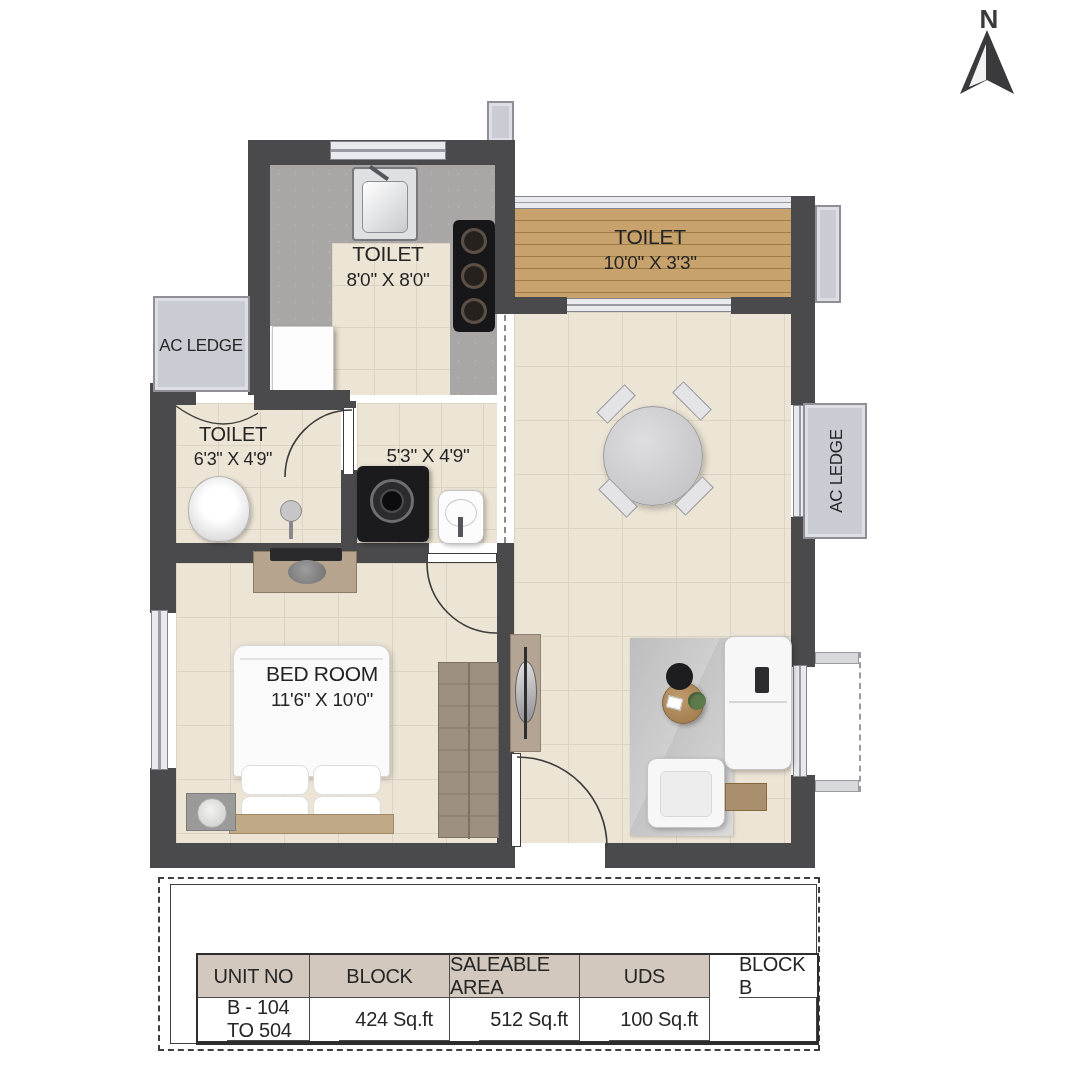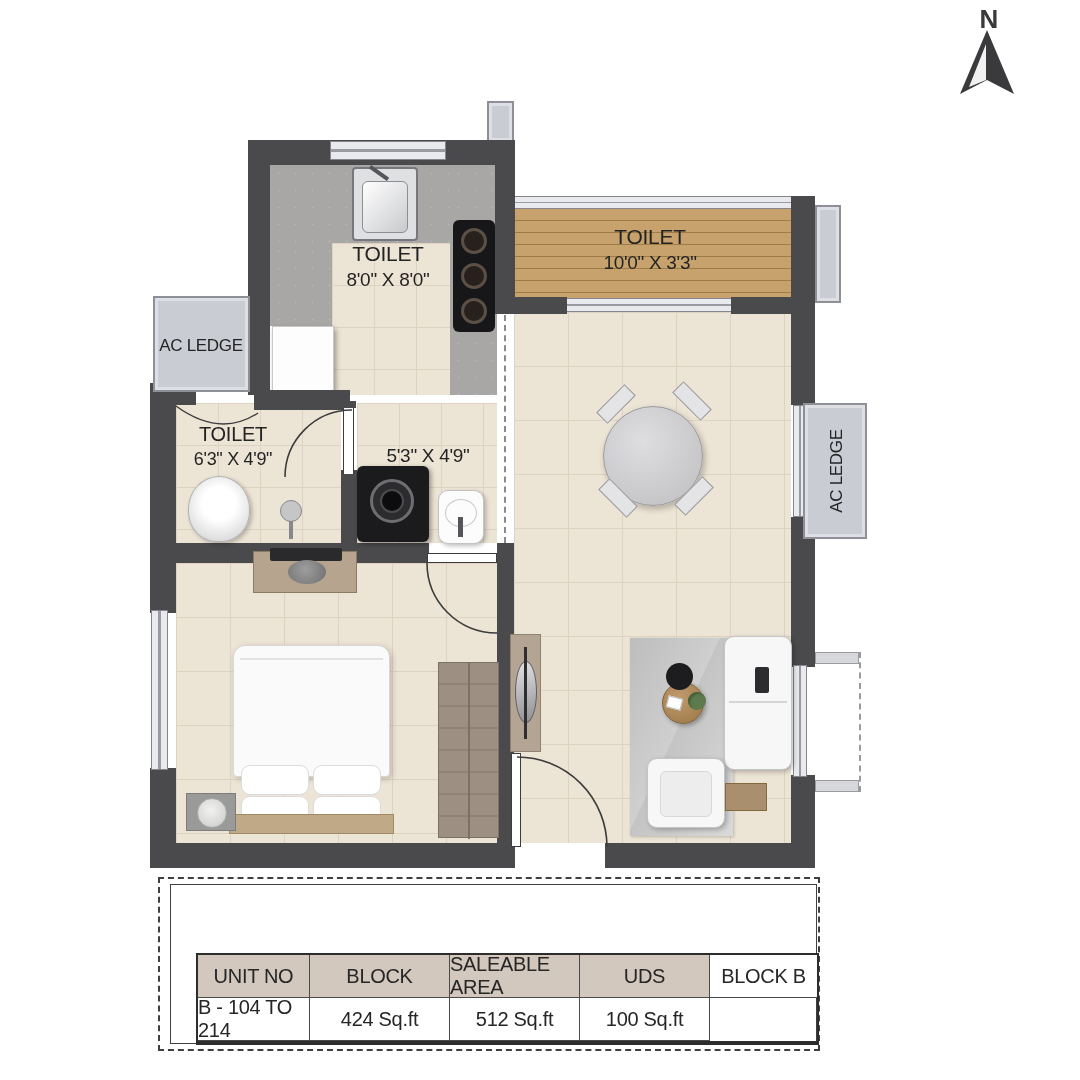--- a/index.html
+++ b/index.html
@@ -31,21 +31,21 @@
   
   .dashed-box{position:absolute;border:2px dashed #3f3f3f;}
   .solid-box{position:absolute;border:1.5px solid #3f3f3f;background:#fff;}
   .info-title{position:absolute;font-size:29px;letter-spacing:-0.5px;color:#1d1d1d;}
   .grid-table{position:absolute;display:grid;grid-template-columns:112px 140px 130px 130px 107px;
               grid-auto-rows:43px;border:2px solid #2d2d2d;border-bottom-width:4px;box-sizing:content-box;}
   .grid-table .cell{border-right:1.5px solid #4a4a4a;border-bottom:1.5px solid #4a4a4a;
         display:flex;align-items:center;justify-content:center;font-size:20px;letter-spacing:-0.3px;}
   .grid-table .cell:nth-child(5n){border-right:none;}
   .grid-table .hd{background:#d2c8bd;}
-  .grid-table .dt{background:#fff;}
+  .grid-table .dt{background:#fff;margin-left:29px;}
 </style>
 </head>
 <body>
 
 <div class="canvas">
 
   <div class="abs" style="left:974px;top:4px;width:30px;text-align:center;font-size:26px;font-weight:bold;color:#3a3a3c;">N</div>
   <svg class="abs" style="left:960px;top:30px;" width="54" height="66" viewBox="0 0 54 66">
     <polygon points="27,0 54,64 27,50 0,64" fill="#3a3a3c"></polygon>
     <polygon points="26,14 26,50 9,57" fill="#f2f2f2"></polygon>
@@ -188,28 +188,32 @@
     <div class="rname">TOILET</div>
     <div class="rdims">10'0" X 3'3"</div>
   </div>
   <div class="rlabel" style="left:233px;top:446px;">
     <div class="rname" style="font-size:20px;">TOILET</div>
     <div class="rdims" style="font-size:18px;">6'3" X 4'9"</div>
   </div>
   <div class="rlabel" style="left:428px;top:455px;">
     <div class="rdims" style="font-size:19px;margin-top:0;">5'3" X 4'9"</div>
   </div>
+  <div class="rlabel" style="left:322px;top:686px;">
+    <div class="rname">BED ROOM</div>
+    <div class="rdims">11'6" X 10'0"</div>
+  </div>
 
   <div class="dashed-box" style="left:158px;top:877px;width:658px;height:170px;"></div>
   <div class="solid-box" style="left:170px;top:884px;width:645px;height:158px;"></div>
   <div class="grid-table" style="left:196px;top:953px;">
     <div class="cell hd">UNIT NO</div>
     <div class="cell hd">BLOCK</div>
     <div class="cell hd">SALEABLE AREA</div>
     <div class="cell hd">UDS</div>
     <div class="cell dt">BLOCK B</div>
-    <div class="cell dt">B - 104 TO 214</div>
+    <div class="cell dt">B - 104 TO 504</div>
     <div class="cell dt">424 Sq.ft</div>
     <div class="cell dt">512 Sq.ft</div>
     <div class="cell dt">100 Sq.ft</div>
   </div>
 
 </div>
 
 </body></html>

